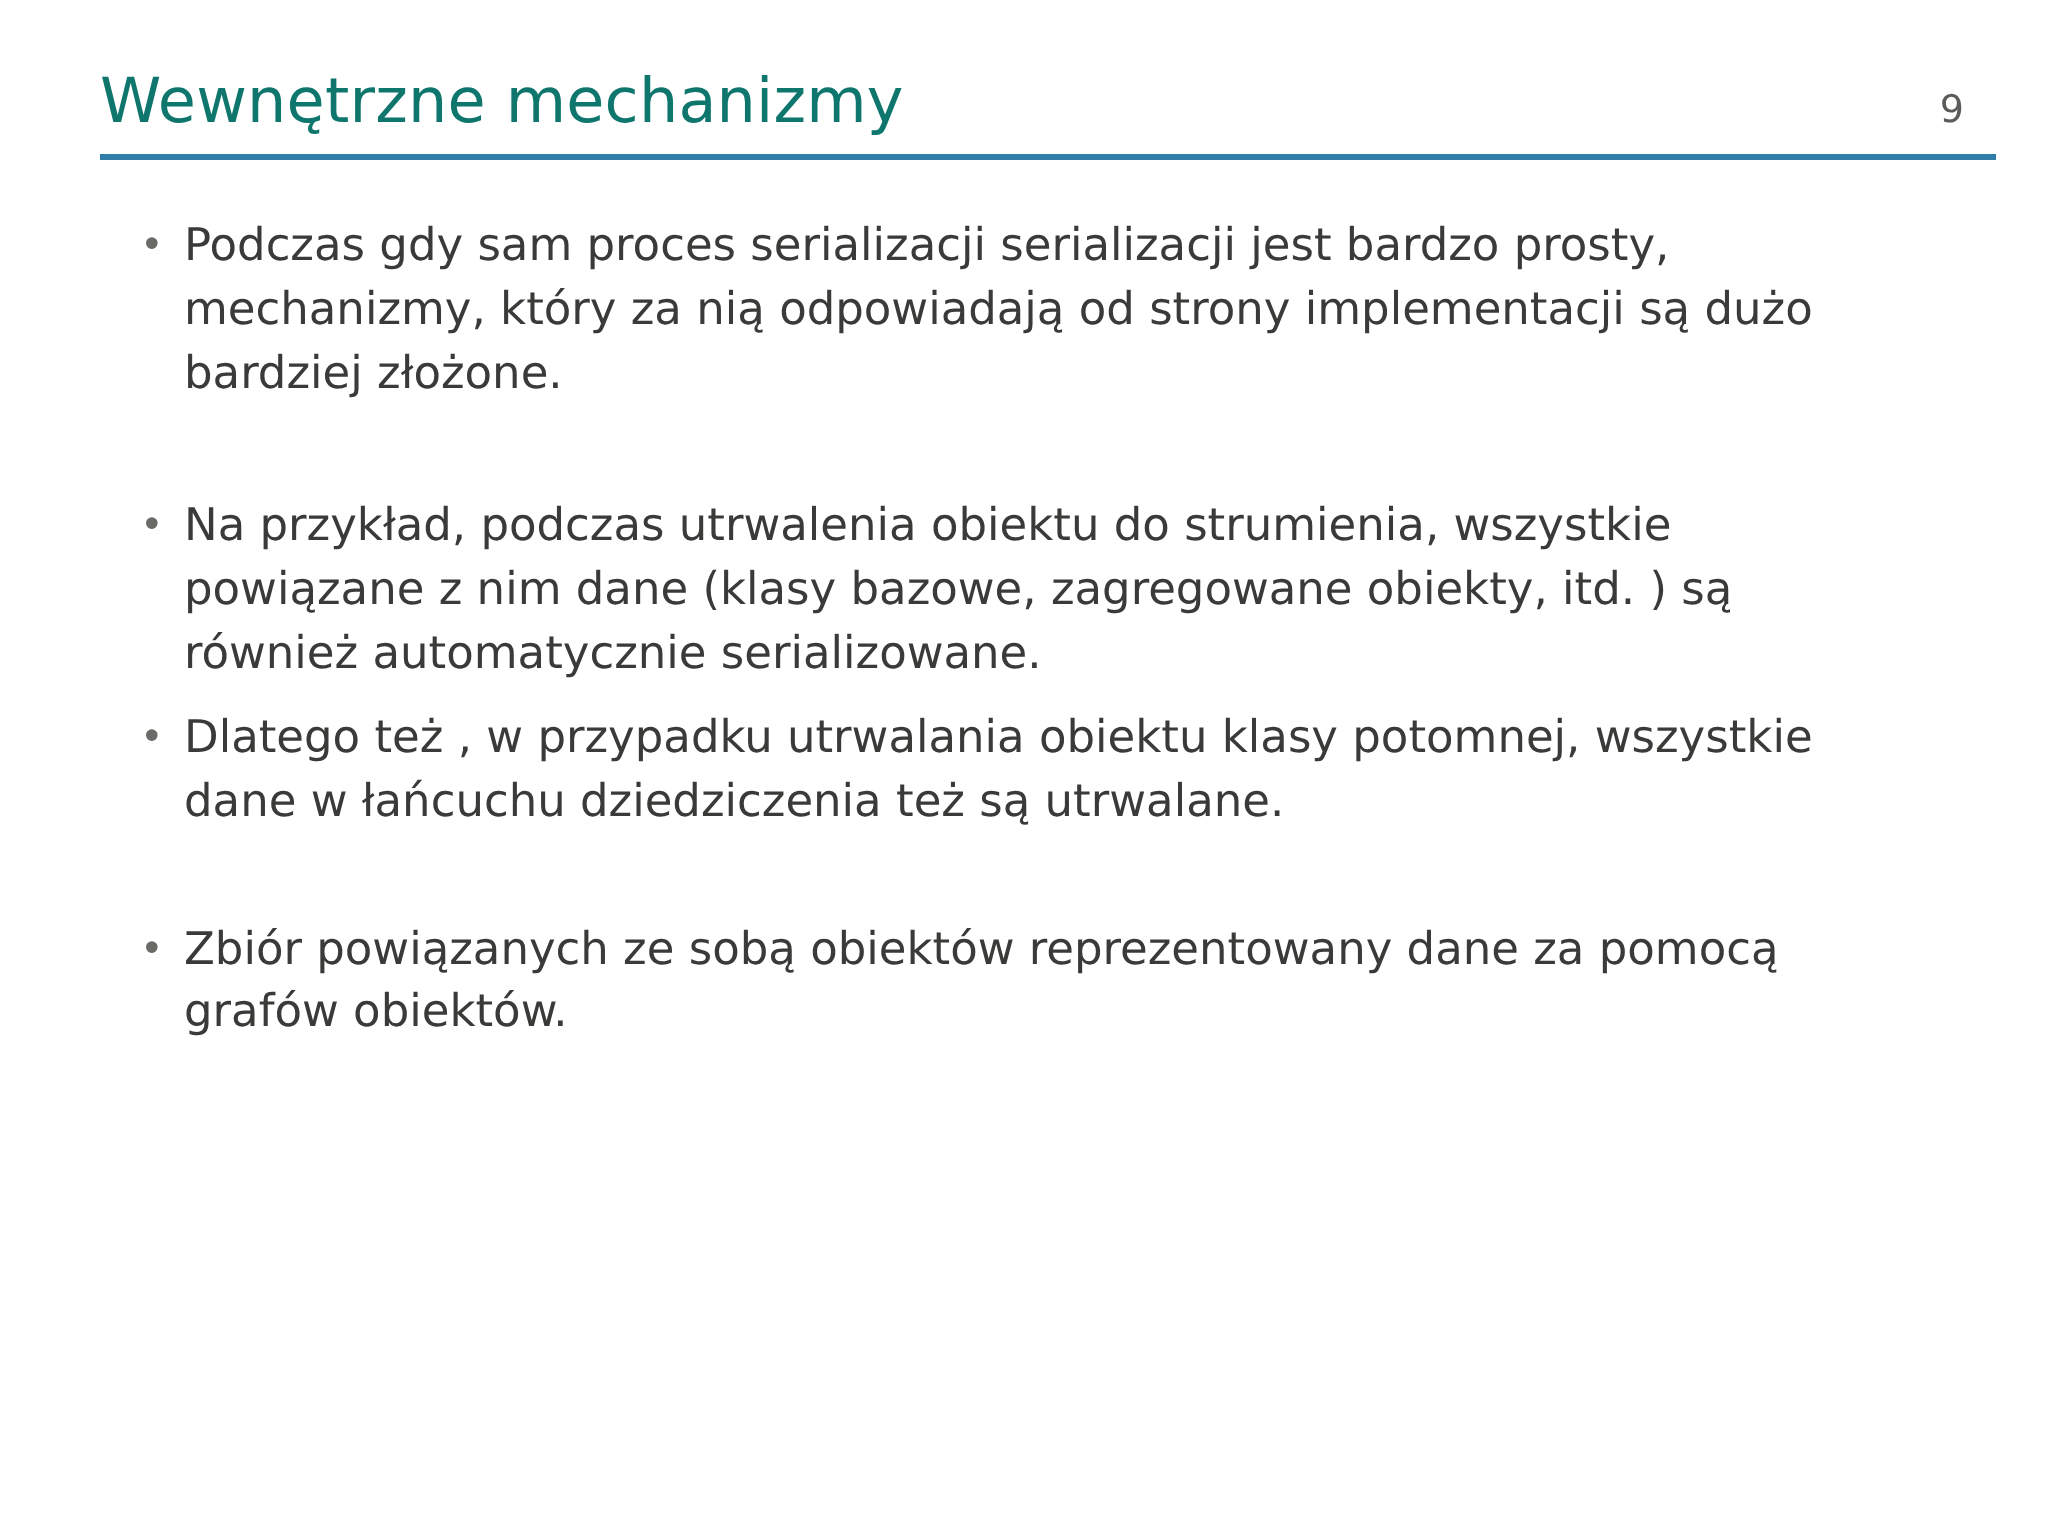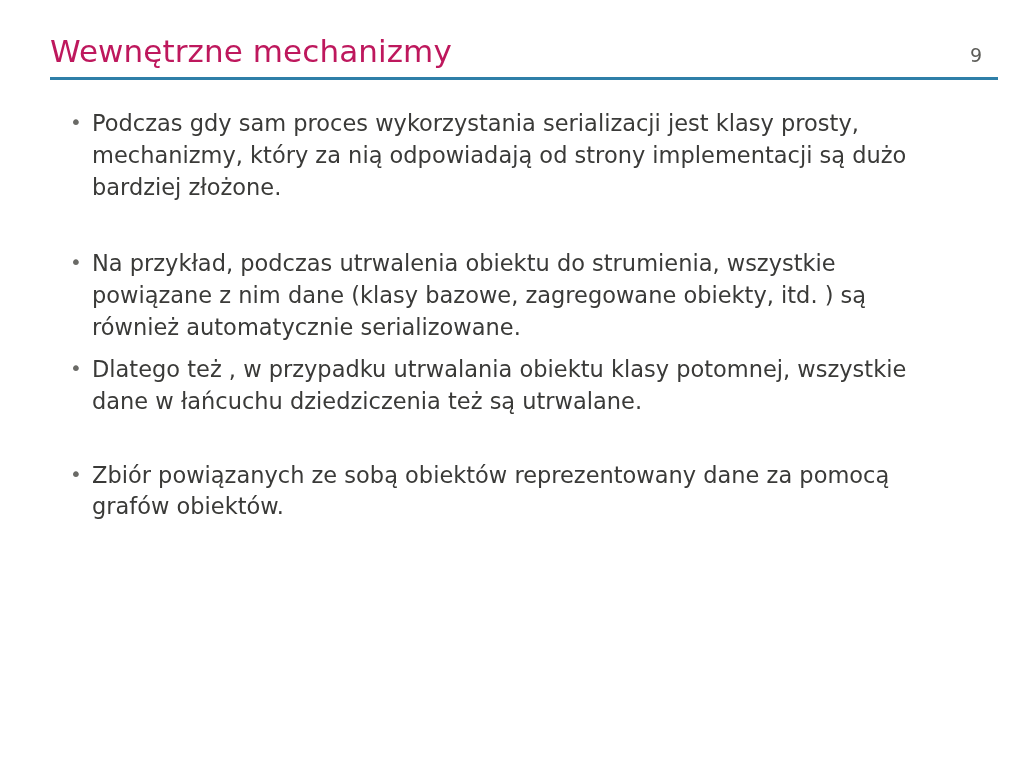--- a/index.html
+++ b/index.html
@@ -33,21 +33,21 @@
   }
   .header-row {
     display: flex;
     align-items: flex-end;
     justify-content: space-between;
     width: 100%;
   }
   .slide-title {
     font-size: 31px;
     font-weight: 400;
-    color: #be185d;
+    color: #0f766e;
     line-height: 1.1;
     white-space: nowrap;
     letter-spacing: 0.1px;
     padding-bottom: 2px;
   }
   .slide-number {
     font-size: 19px;
     color: #5c5c58;
     padding-bottom: 4px;
     padding-right: 16px;
@@ -106,21 +106,21 @@
       <div class="slide-title">Wewnętrzne mechanizmy</div>
       <div class="slide-number">9</div>
     </div>
     <div class="title-rule"></div>
   </div>
 
   <div class="content">
 
     <div class="bullet">
       <span class="dot">•</span>
-      <span class="text">Podczas gdy sam proces wykorzystania serializacji jest klasy prosty, mechanizmy, który za nią odpowiadają od strony implementacji są dużo bardziej złożone.</span>
+      <span class="text">Podczas gdy sam proces serializacji serializacji jest bardzo prosty, mechanizmy, który za nią odpowiadają od strony implementacji są dużo bardziej złożone.</span>
     </div>
 
     <div class="gap-lg"></div>
 
     <div class="bullet">
       <span class="dot">•</span>
       <span class="text">Na przykład, podczas utrwalenia obiektu do strumienia, wszystkie powiązane z nim dane (klasy bazowe, zagregowane obiekty, itd. ) są również automatycznie serializowane.</span>
     </div>
 
     <div class="gap-sm"></div>

